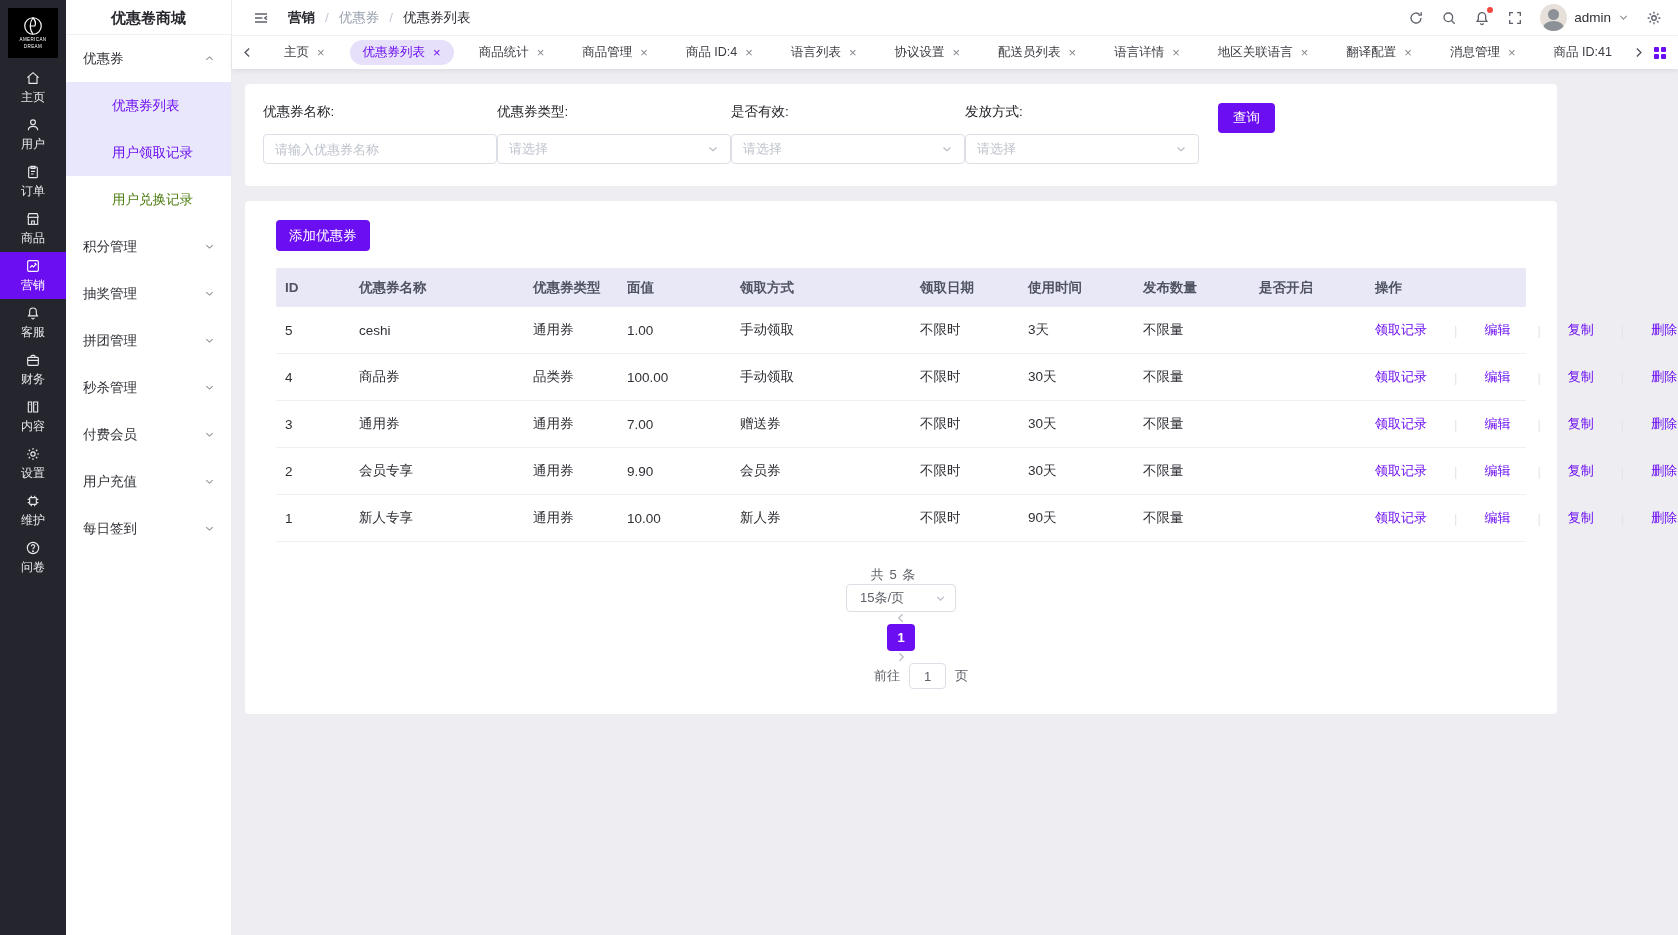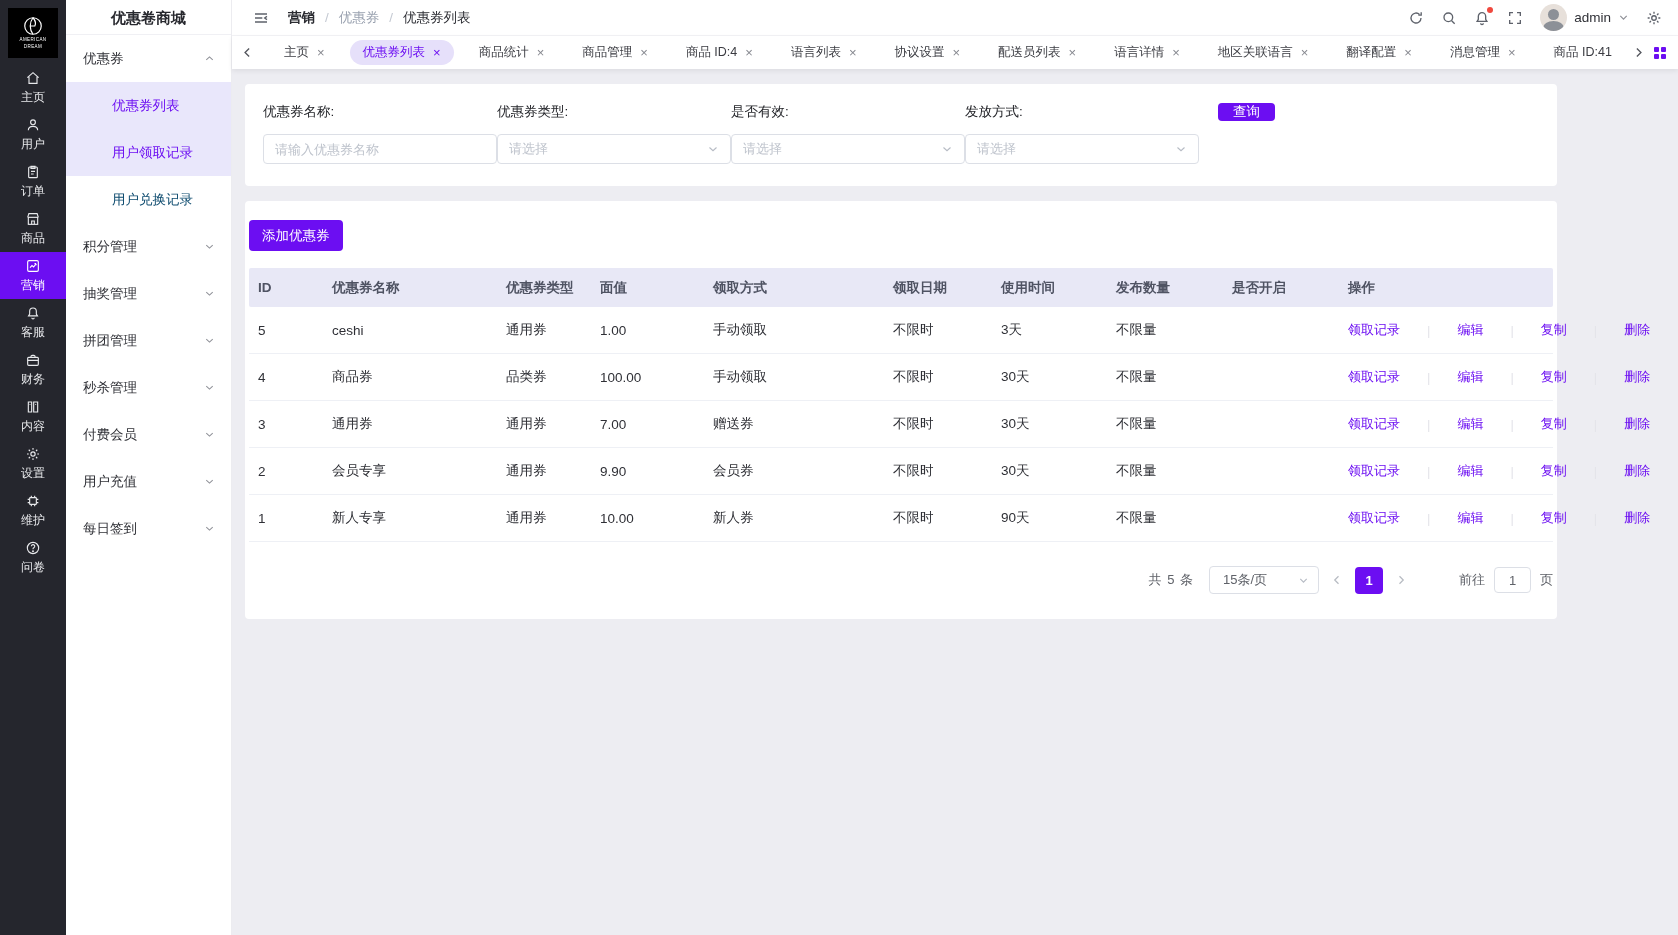--- a/index.html
+++ b/index.html
@@ -15,21 +15,21 @@
   .rail-item { width:66px; height:47px; display:flex; flex-direction:column; align-items:center; justify-content:center; gap:3px; color:#E8E9EC; font-size:12px; cursor:pointer; }
   .rail-item .icon { display:flex; }
   .rail-item svg { width:16px; height:16px; }
   .rail-item.active { background:var(--primary); color:#fff; }
 
   
   .submenu { width:166px; flex-shrink:0; background:#fff; border-right:1px solid #ECECF0; }
   .submenu-title { height:35px; line-height:35px; text-align:center; font-weight:bold; font-size:15px; color:#28292F; border-bottom:1px solid #F0F0F4; }
   .menu-group { height:47px; display:flex; align-items:center; justify-content:space-between; padding:0 16px 0 17px; font-size:13.5px; color:#2F3036; cursor:pointer; }
   .menu-group svg { width:11px; height:11px; color:#8E9097; }
-  .menu-child { height:47px; display:flex; align-items:center; padding-left:46px; font-size:13.5px; color:#0c4a6e; cursor:pointer; }
+  .menu-child { height:47px; display:flex; align-items:center; padding-left:46px; font-size:13.5px; color:#4d7c0f; cursor:pointer; }
   .menu-child.hl { background:#E9E7FB; color:var(--primary); }
 
   
   .main { flex:1; display:flex; flex-direction:column; min-width:0; }
 
   .topbar { height:36px; background:#fff; display:flex; align-items:center; padding:0 16px 0 21px; border-bottom:1px solid #F3F3F6; }
   .icon { display:inline-flex; align-items:center; justify-content:center; }
   .topbar .tool { color:#5E626B; cursor:pointer; display:inline-flex; }
   .topbar .tool svg { width:16px; height:16px; }
   .breadcrumb { margin-left:19px; font-size:13.5px; display:flex; align-items:center; }
@@ -63,37 +63,37 @@
   .card { background:#fff; border-radius:4px; }
 
   
   .filter-card { padding:19px 18px 22px; display:flex; align-items:flex-start; gap:9px; margin-bottom:15px; }
   .fgroup { width:234px; }
   .fgroup .flabel { font-size:13.5px; color:#232429; display:block; margin-bottom:13px; }
   .fctrl { width:100%; height:30px; border:1px solid #DCDFE6; border-radius:4px; display:flex; align-items:center; justify-content:space-between; padding:8px 11px; font-size:13px; color:#BEC3CC; background:#fff; cursor:pointer; }
   input.fctrl { cursor:text; color:#303133; }
   input.fctrl::placeholder { color:#BEC3CC; }
   .fctrl svg { width:12px; height:12px; color:#B6BBC4; flex-shrink:0; }
-  .search-btn { height:18px; padding:0 15px; background:var(--primary); color:#fff; font-size:13.5px; border:none; border-radius:4px; margin-left:10px; cursor:pointer; }
+  .search-btn { height:30px; padding:0 15px; background:var(--primary); color:#fff; font-size:13.5px; border:none; border-radius:4px; margin-left:10px; cursor:pointer; }
 
   
-  .table-card { padding:19px 4px 25px; }
+  .table-card { padding:19px 31px 25px; }
   .add-btn { height:31px; padding:0 13px; background:var(--primary); color:#fff; font-size:13.5px; border:none; border-radius:4px; margin-bottom:17px; cursor:pointer; }
   .tr { display:grid; grid-template-columns:74px 174px 94px 113px 180px 108px 115px 116px 116px 1fr; align-items:center; }
   .thead { background:var(--thead-bg); height:39px; font-size:13.5px; font-weight:bold; color:#4F5363; border-radius:2px; }
   .cell { padding-left:9px; }
   .tbody .tr { height:47px; border-bottom:1px solid #EEF0F5; font-size:13.5px; color:#2F3036; }
   .toggle { width:37px; height:19px; border-radius:10px; background:var(--primary); position:relative; cursor:pointer; }
   .toggle::after { content:""; position:absolute; right:2px; top:2px; width:15px; height:15px; border-radius:50%; background:#fff; }
   .actions { display:flex; align-items:center; gap:27px; font-size:13px; }
   .action { color:var(--primary); cursor:pointer; white-space:nowrap; }
   .asep { color:#E4E4EA; }
 
   
-  .pagination { display:flex; align-items:center; justify-content:flex-end; margin-top:24px; font-size:13px; color:#5F6269; }
+  .pagination { display:flex; align-items:center; justify-content:flex-end; margin-top:24px; font-size:13px; color:#5F6269;flex-direction:column; }
   .pg-total { margin-right:15px; letter-spacing:1px; }
   .pg-size { width:110px; height:28px; border:1px solid #DCDFE6; border-radius:4px; display:flex; align-items:center; justify-content:space-between; padding:0 9px 0 13px; color:#5F6269; cursor:pointer; }
   .pg-size svg { width:11px; height:11px; color:#B6BBC4; }
   .pg-chev { color:#B7BBC2; margin:0 12px; cursor:pointer; display:inline-flex; }
   .pg-chev svg { width:12px; height:12px; }
   .pg-page { width:28px; height:27px; background:var(--primary); color:#fff; border-radius:4px; display:flex; align-items:center; justify-content:center; font-weight:bold; cursor:pointer; }
   .pg-goto { margin-left:40px; display:flex; align-items:center; gap:9px; }
   .pg-input { width:37px; height:26px; border:1px solid #DCDFE6; border-radius:4px; text-align:center; font-size:13px; color:#5F6269; }
 </style>
 </head>

